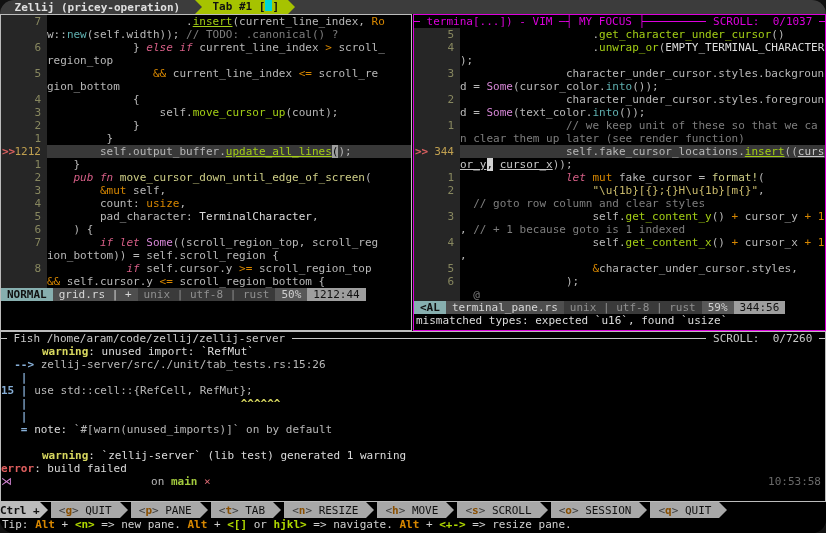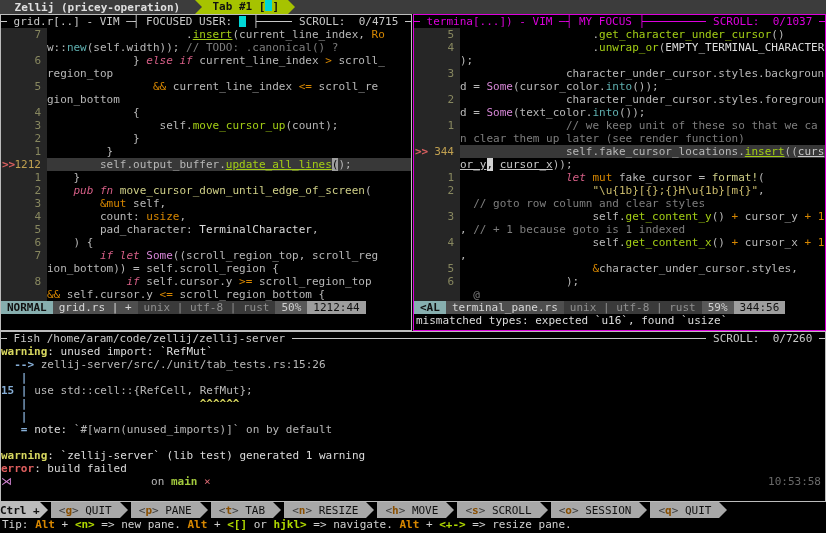--- a/index.html
+++ b/index.html
@@ -1,17 +1,17 @@
 <!DOCTYPE html>
 <html><head>
 <meta charset="utf-8">
 <style>
   html,body{margin:0;padding:0;background:#111;}
   .screen{position:relative;width:826px;height:533px;background:#000;overflow:hidden;
-          font-family:"DejaVu Sans Mono", monospace;font-size:11px;line-height:13px;}
+          font-family:"DejaVu Sans Mono", monospace;font-size:11px;line-height:13px;border-radius:14px;}
   .pre{white-space:pre;}
   
   .topbar{position:absolute;left:0;top:0;width:826px;height:14px;background:#3c3c3c;display:flex;align-items:stretch;}
   .session{color:#e0e0e0;font-weight:bold;padding:0 8px;display:flex;align-items:center;white-space:pre;}
   .tab{background:#a6c300;color:#111;font-weight:bold;display:flex;white-space:pre;padding-right:2px;}
   .tri{width:0;height:0;border-top:7px solid transparent;border-bottom:7px solid transparent;}
   .tri-in{border-left:7px solid #3c3c3c;margin-right:4px;}
   .tri-out{border-left:7px solid #a6c300;}
   .tblock{display:inline-block;width:7px;height:11px;background:#00d7d7;vertical-align:-2px;}
   
@@ -31,21 +31,21 @@
   .rt{margin-left:auto;color:#6a6a6a;padding-right:4px;}
   
   .c-d{color:#b8b8b8;}.c-wh{color:#dcdcdc;}.c-cm{color:#7e7e7e;}
   .c-kw{color:#d75f87;font-style:italic;}.c-pk{color:#d787d7;}
   .c-op{color:#d78700;}.c-fn{color:#a3ce15;}
   .c-fnu{color:#a3ce15;text-decoration:underline;}
   .c-yl{color:#cfcf87;}.c-str{color:#c9ba6b;}.c-tl{color:#5fb0b0;}
   .c-un{color:#c8c8c8;text-decoration:underline;}
   .c-cur{background:#d0d0d0;color:#000;}
   .c-curg{background:#9e9e9e;color:#000;}
-  .c-warn{color:#d7d75f;font-weight:bold;}
+  .c-warn{color:#d7d75f;font-weight:bold;padding-left:41px;}
   .c-err{color:#e05f5f;font-weight:bold;}.c-errx{color:#e06c75;}
   .c-blue{color:#87afd7;font-weight:bold;}
   .c-path{color:#d79a3f;font-weight:bold;margin-top:40px;}.c-grn{color:#a0c83c;font-weight:bold;}
   .c-alt{color:#d78700;font-weight:bold;}.c-key{color:#afd700;font-weight:bold;}
   
   .sbar{display:flex;height:13px;white-space:pre;overflow:hidden;}
   .sbar span{padding:0 6px;}
   .st-mode{background:#87afaf;color:#111;font-weight:bold;}
   .st-file{background:#4e4e4e;color:#d8d8d8;}
   .st-meta{background:#3a3a3a;color:#909090;}
@@ -68,23 +68,20 @@
 
 <div class="screen">
 
   <div class="topbar">
     <span class="session"> Zellij (pricey-operation) </span>
     <span class="tab"><span class="tri tri-in"></span><span> Tab #1 [</span><span class="tblock"></span><span>] </span></span>
     <span class="tri tri-out"></span>
   </div>
 
   <div class="pane" style="left:0;top:14px;width:412px;height:317px;">
-    <div class="ptitle" style="color:#c8c8c8;">
-      <span class="tline w6"></span><span class="pre"> grid.r[..] - VIM ─┤ FOCUSED USER: </span><span class="ublock"></span><span class="pre"> ├</span><span class="tline grow"></span><span class="pre"> SCROLL:  0/4715 </span><span class="tline w6"></span>
-    </div>
     <div id="left-code">
         <div class="crow"><span class="gut">7</span><span class="c-d">                     .</span><span class="c-fnu">insert</span><span class="c-d">(current_line_index, </span><span class="c-op">Ro</span></div>
         <div class="crow"><span class="gut"></span><span class="c-d">w::</span><span class="c-tl">new</span><span class="c-d">(self.width)); </span><span class="c-cm">// TODO: .canonical() ?</span></div>
         <div class="crow"><span class="gut">6</span><span class="c-d">             } </span><span class="c-kw">else if</span><span class="c-d"> current_line_index </span><span class="c-op">&gt;</span><span class="c-d"> scroll_</span></div>
         <div class="crow"><span class="gut"></span><span class="c-d">region_top</span></div>
         <div class="crow"><span class="gut">5</span><span class="c-d">                </span><span class="c-op">&amp;&amp;</span><span class="c-d"> current_line_index </span><span class="c-op">&lt;=</span><span class="c-d"> scroll_re</span></div>
         <div class="crow"><span class="gut"></span><span class="c-d">gion_bottom</span></div>
         <div class="crow"><span class="gut">4</span><span class="c-d">             {</span></div>
         <div class="crow"><span class="gut">3</span><span class="c-d">                 self.</span><span class="c-fn">move_cursor_up</span><span class="c-d">(count);</span></div>
         <div class="crow"><span class="gut">2</span><span class="c-d">             }</span></div>

